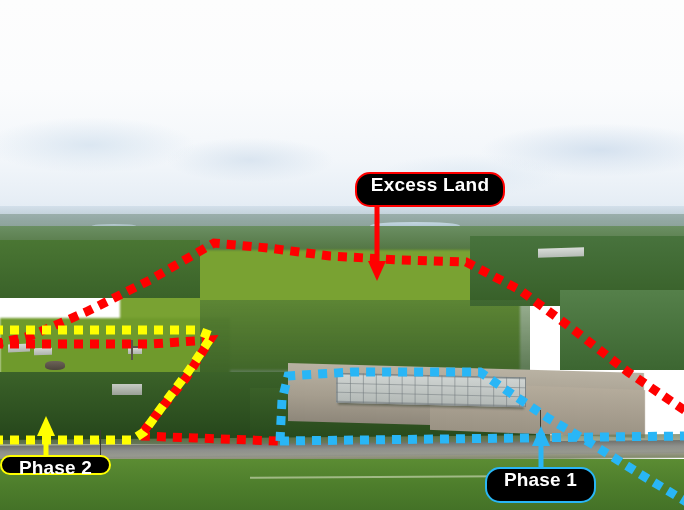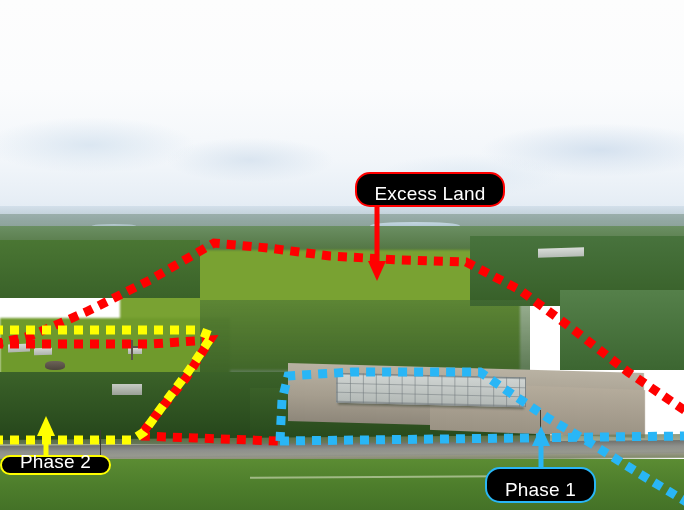--- a/index.html
+++ b/index.html
@@ -212,22 +212,22 @@
     position:absolute;left:540px;top:410px;width:1px;height:30px;background:#3d3d34;
   }
 
   
   #overlay{position:absolute;inset:0;width:684px;height:510px;}
 
   
   .callout{
     position:absolute;
     background:#000000;
-    display:flex;align-items:flex-end;justify-content:center;
-    font-weight:normal;
+    display:flex;align-items:flex-start;justify-content:center;
+    font-weight:bold;
     color:#ffffff;
     letter-spacing:.2px;
     box-sizing:border-box;
     user-select:none;
     border-radius:15px;
   }
   #label-excess{
     left:355px;top:172px;width:150px;height:35px;
     border:2px solid #ff0000;font-size:19px;
   }

